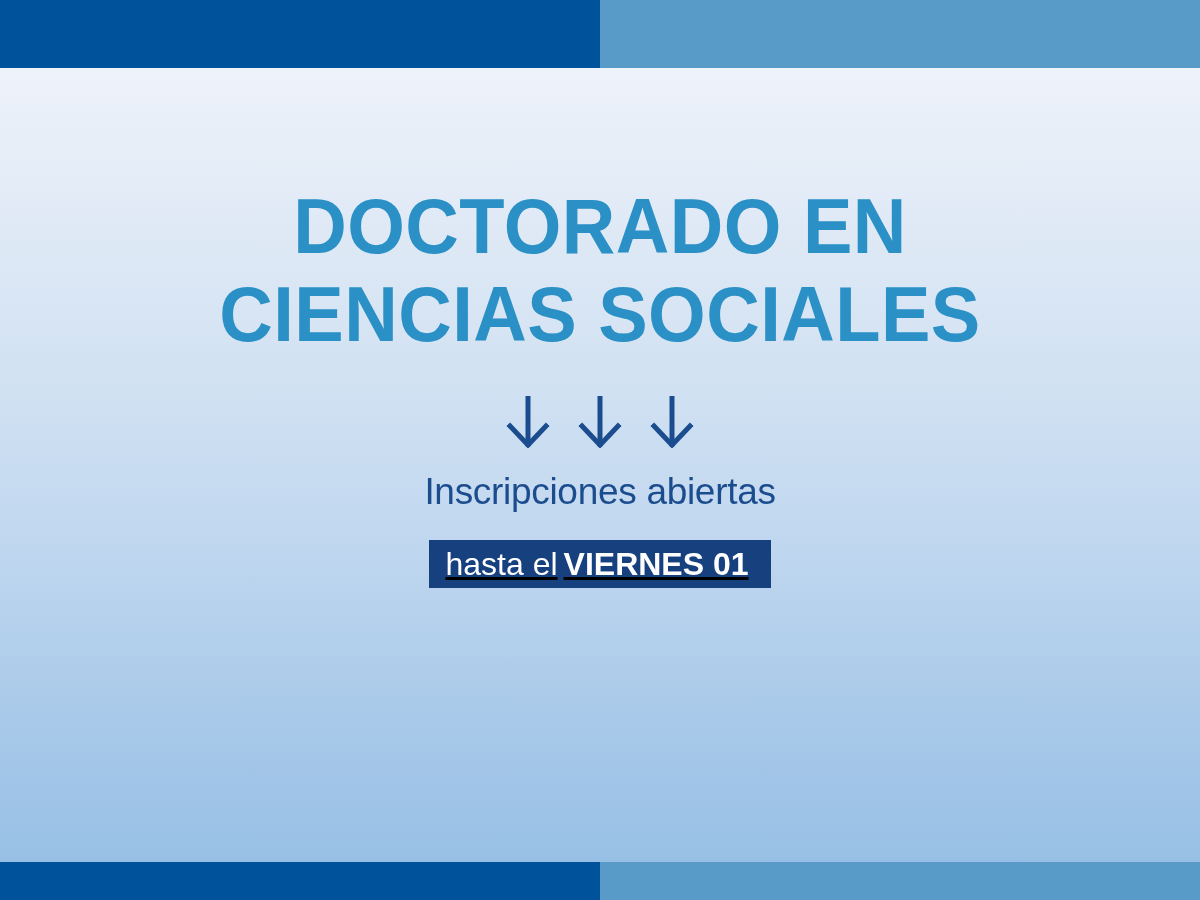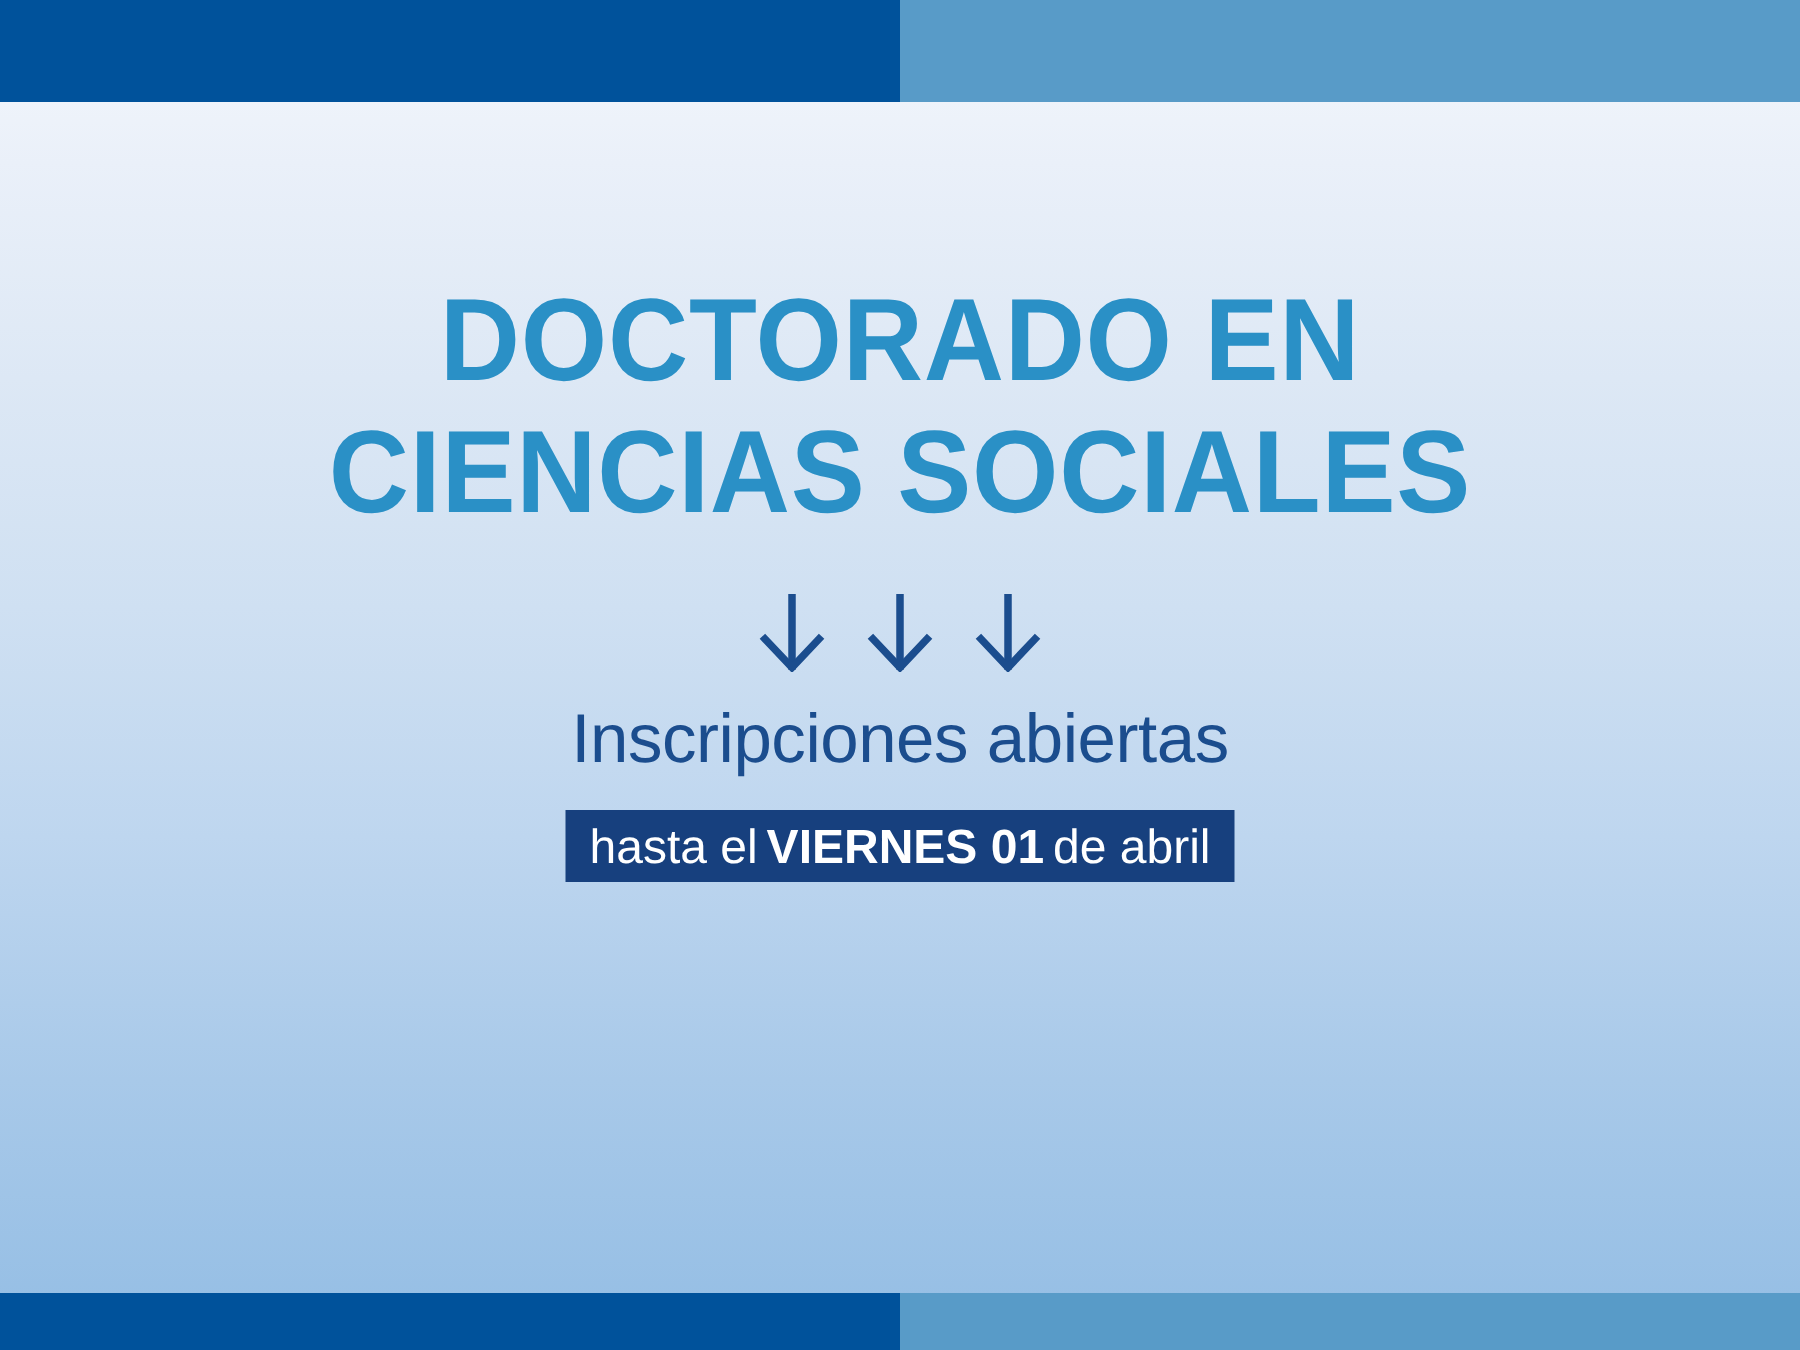--- a/index.html
+++ b/index.html
@@ -72,34 +72,35 @@
   .arrow-ico { display: block; }
 
   
   .subhead {
     position: absolute;
     top: 466px;
     left: 0;
     width: 1200px;
     text-align: center;
     color: #1b4d8e;
-    font-size: 46px;
+    font-size: 37px;
     font-weight: 400;
     line-height: 52px;
     letter-spacing: -0.3px;
   }
 
   
   .badge-wrap {
     position: absolute;
     top: 540px;
     left: 0;
     width: 1200px;
     display: flex;
     justify-content: center;
+    text-decoration: underline;
   }
   .badge {
     background: #17407e;
     color: #ffffff;
     height: 48px;
     display: flex;
     align-items: center;
     padding: 0 16px;
     font-size: 32px;
     line-height: 48px;
@@ -146,21 +147,20 @@
       <polyline points="6,30 24,49 42,30" fill="none" stroke="#1b4d8e" stroke-width="5" stroke-linecap="square" stroke-linejoin="miter"></polyline>
     </svg>
   </div>
 
   <div class="subhead">Inscripciones abiertas</div>
 
   <div class="badge-wrap">
     <div class="badge">
       <span class="light-t">hasta el</span>
       <span class="bold-t">VIERNES 01</span>
-      <span class="light-t">de abril</span>
     </div>
   </div>
 
   <div class="logos">
 
     
     
 
     
     

